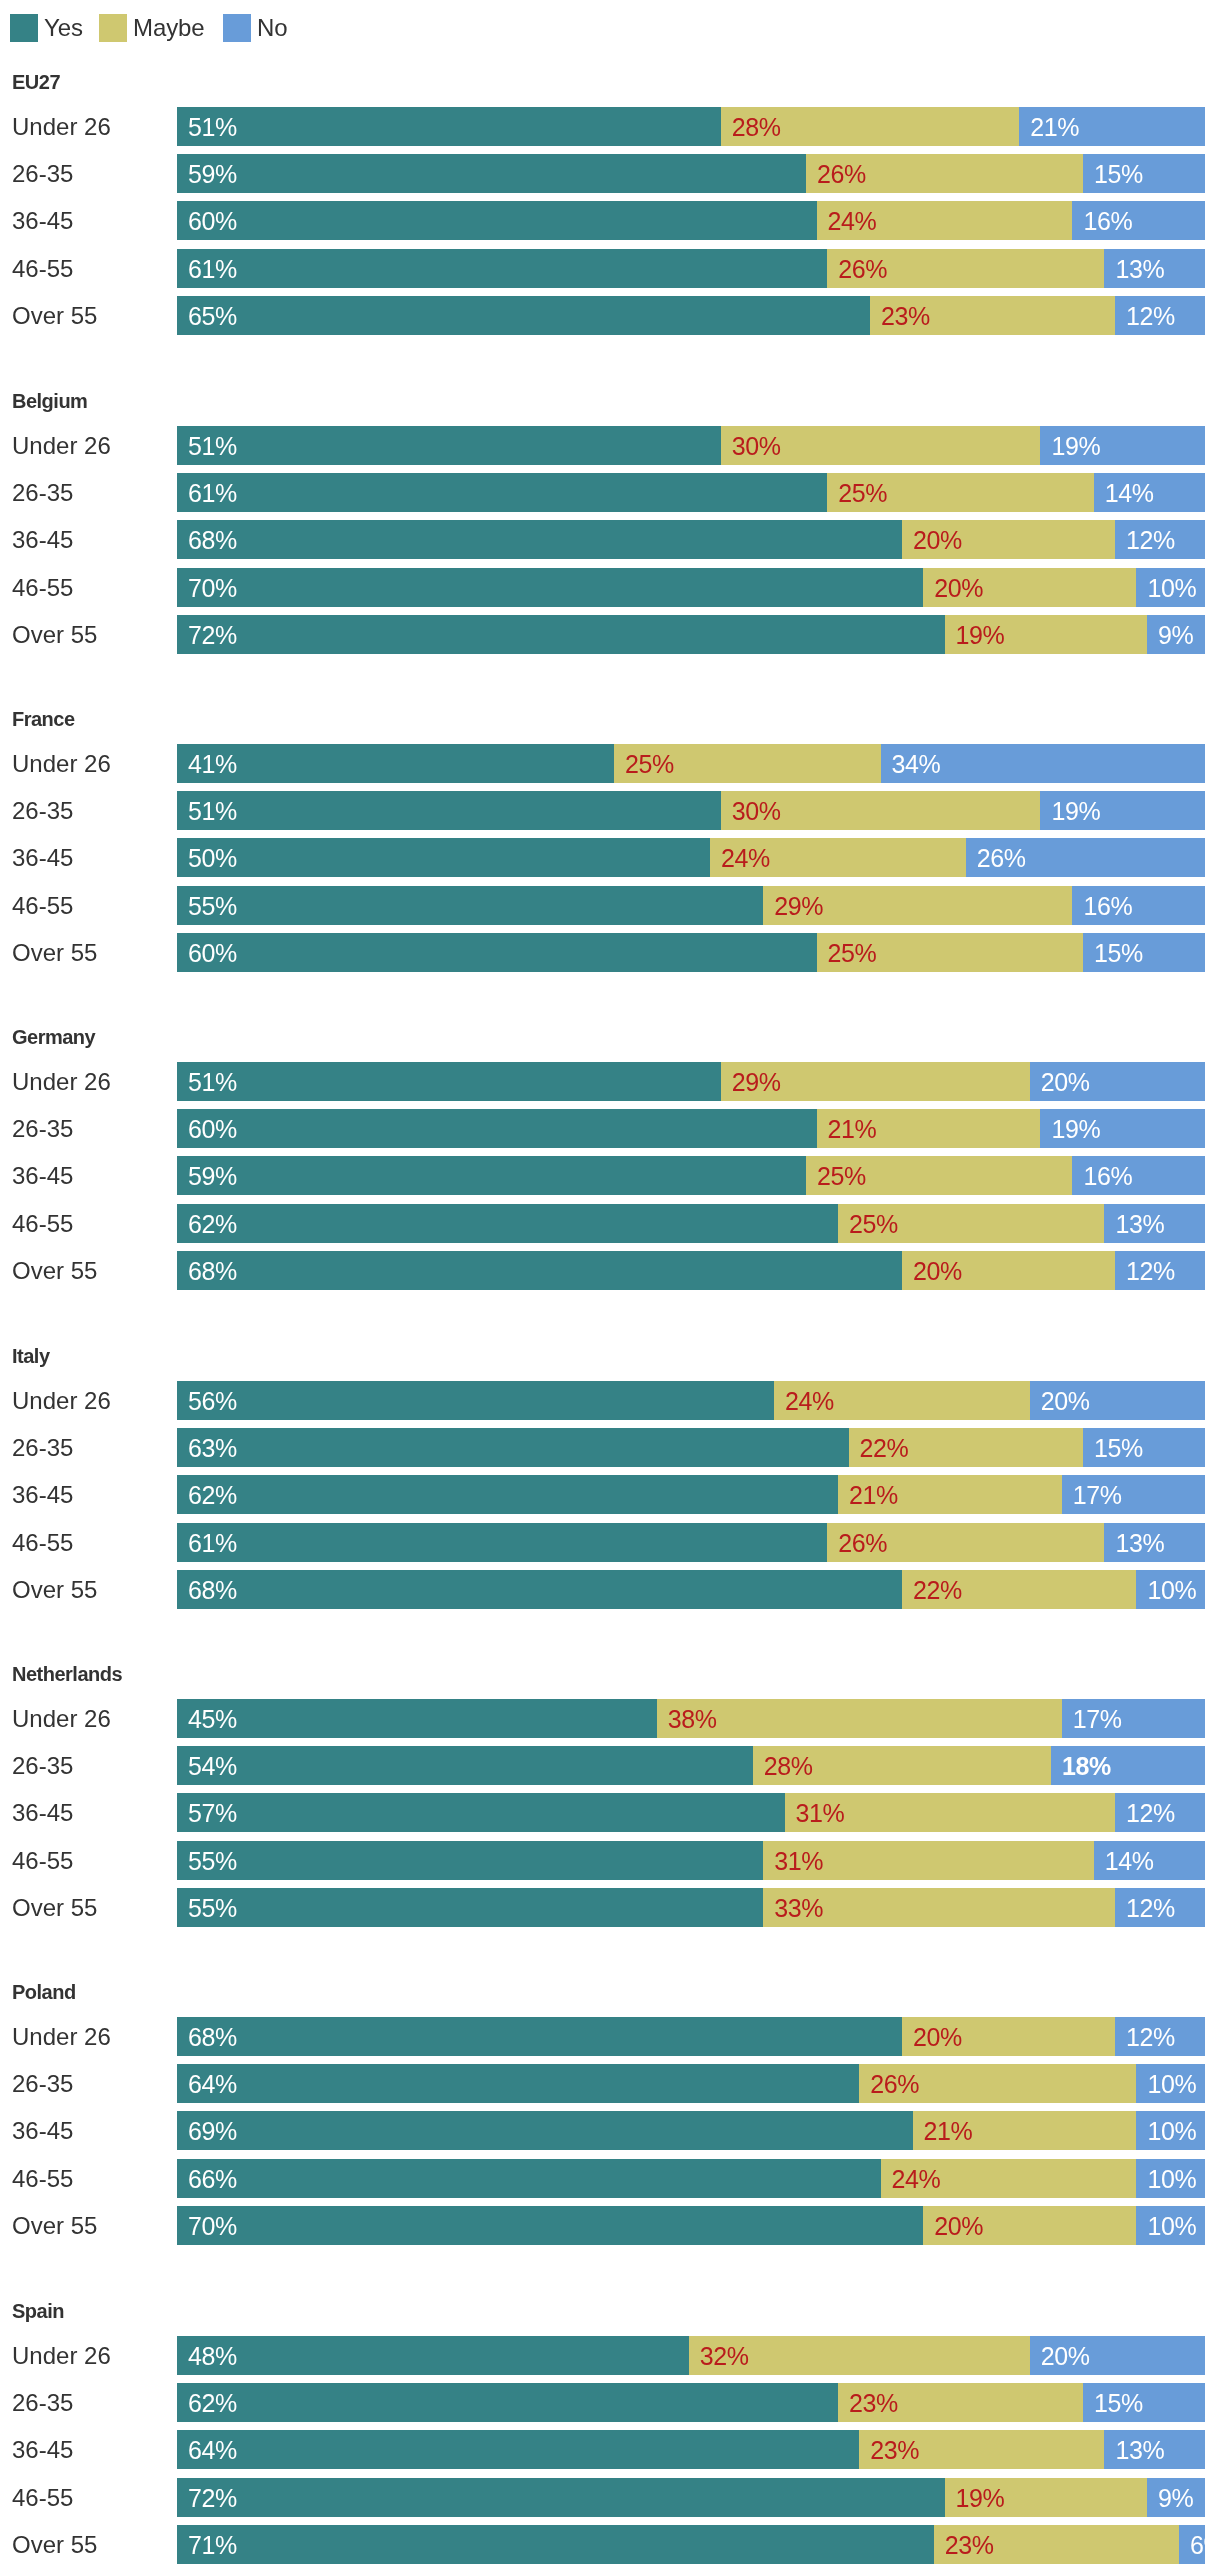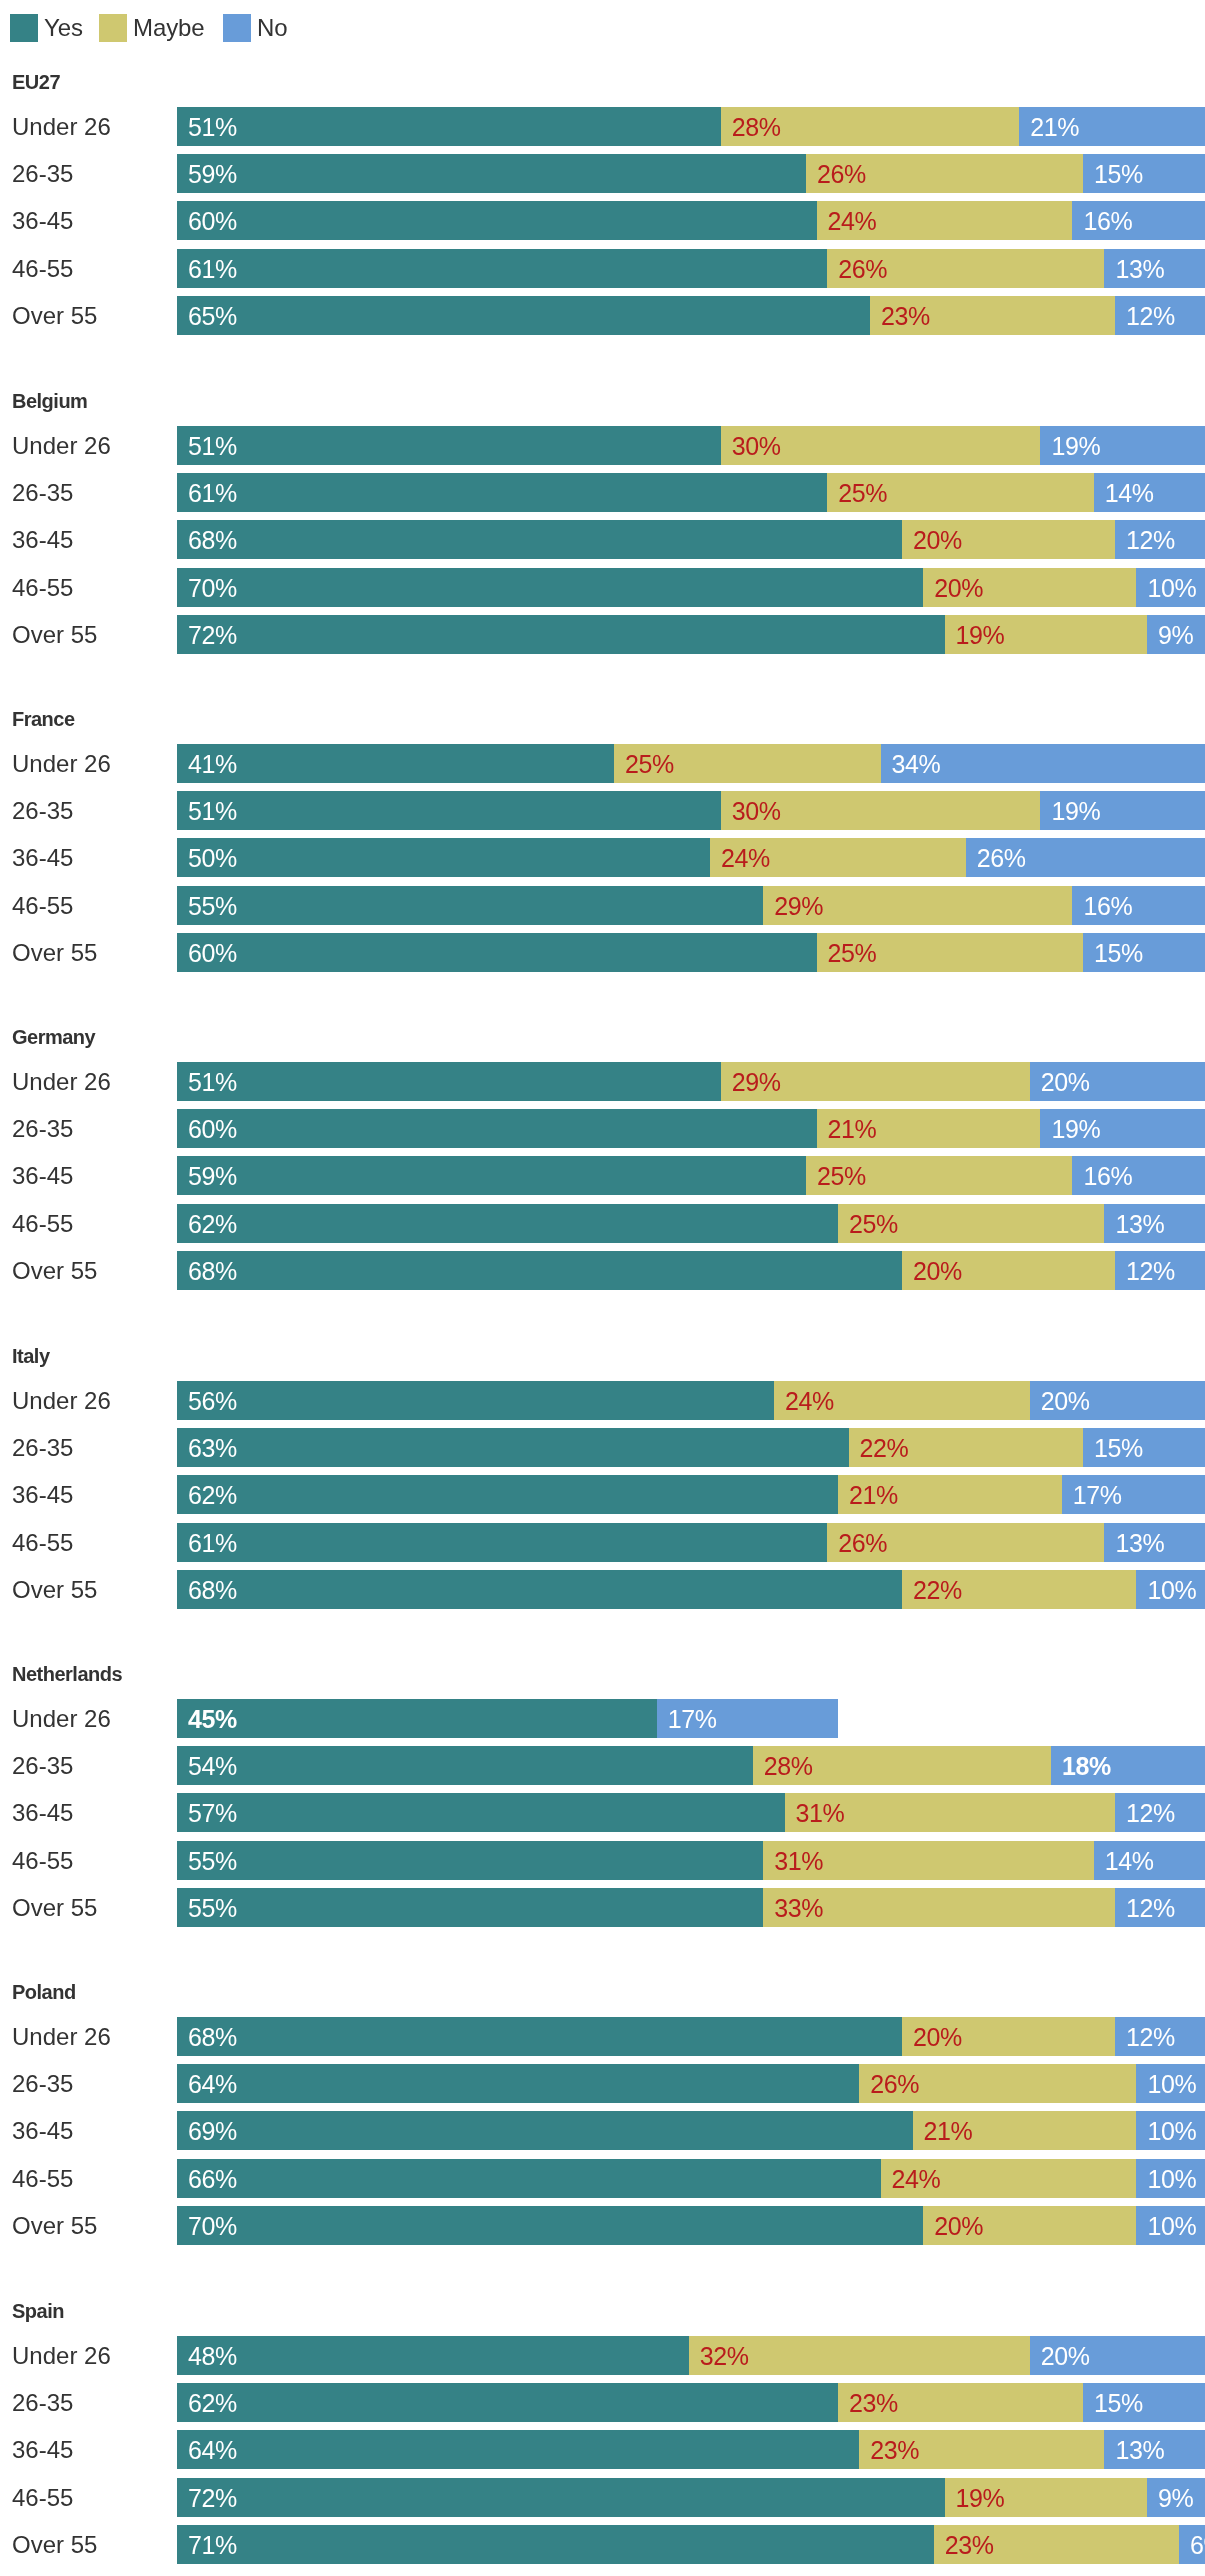--- a/index.html
+++ b/index.html
@@ -424,22 +424,25 @@
 </div>
         </div>
 </div>
     </section>
 <section class="group" style="top:1659px">
 <h2 class="group-title">Netherlands</h2>
 <div class="rows">
 <div class="row" style="top:40px">
 <div class="rowlabel">Under 26</div>
 <div class="bar">
-<div class="seg seg-yes" style="background: rgb(53, 130, 134); width: 45%; font-weight: bold;">
+<div class="seg seg-yes" style="background: rgb(53, 130, 134); width: 45%;">
               <span class="seglabel">45%</span>
+            </div>
+<div class="seg seg-maybe" style="background: rgb(207, 200, 112); width: 38%;">
+              <span class="seglabel">38%</span>
             </div>
 <div class="seg seg-no" style="background: rgb(104, 156, 217); width: 17%;">
               <span class="seglabel">17%</span>
             </div>
 </div>
         </div>
 <div class="row" style="top:87px">
 <div class="rowlabel">26-35</div>
 <div class="bar">
 <div class="seg seg-yes" style="background: rgb(53, 130, 134); width: 54%;">

